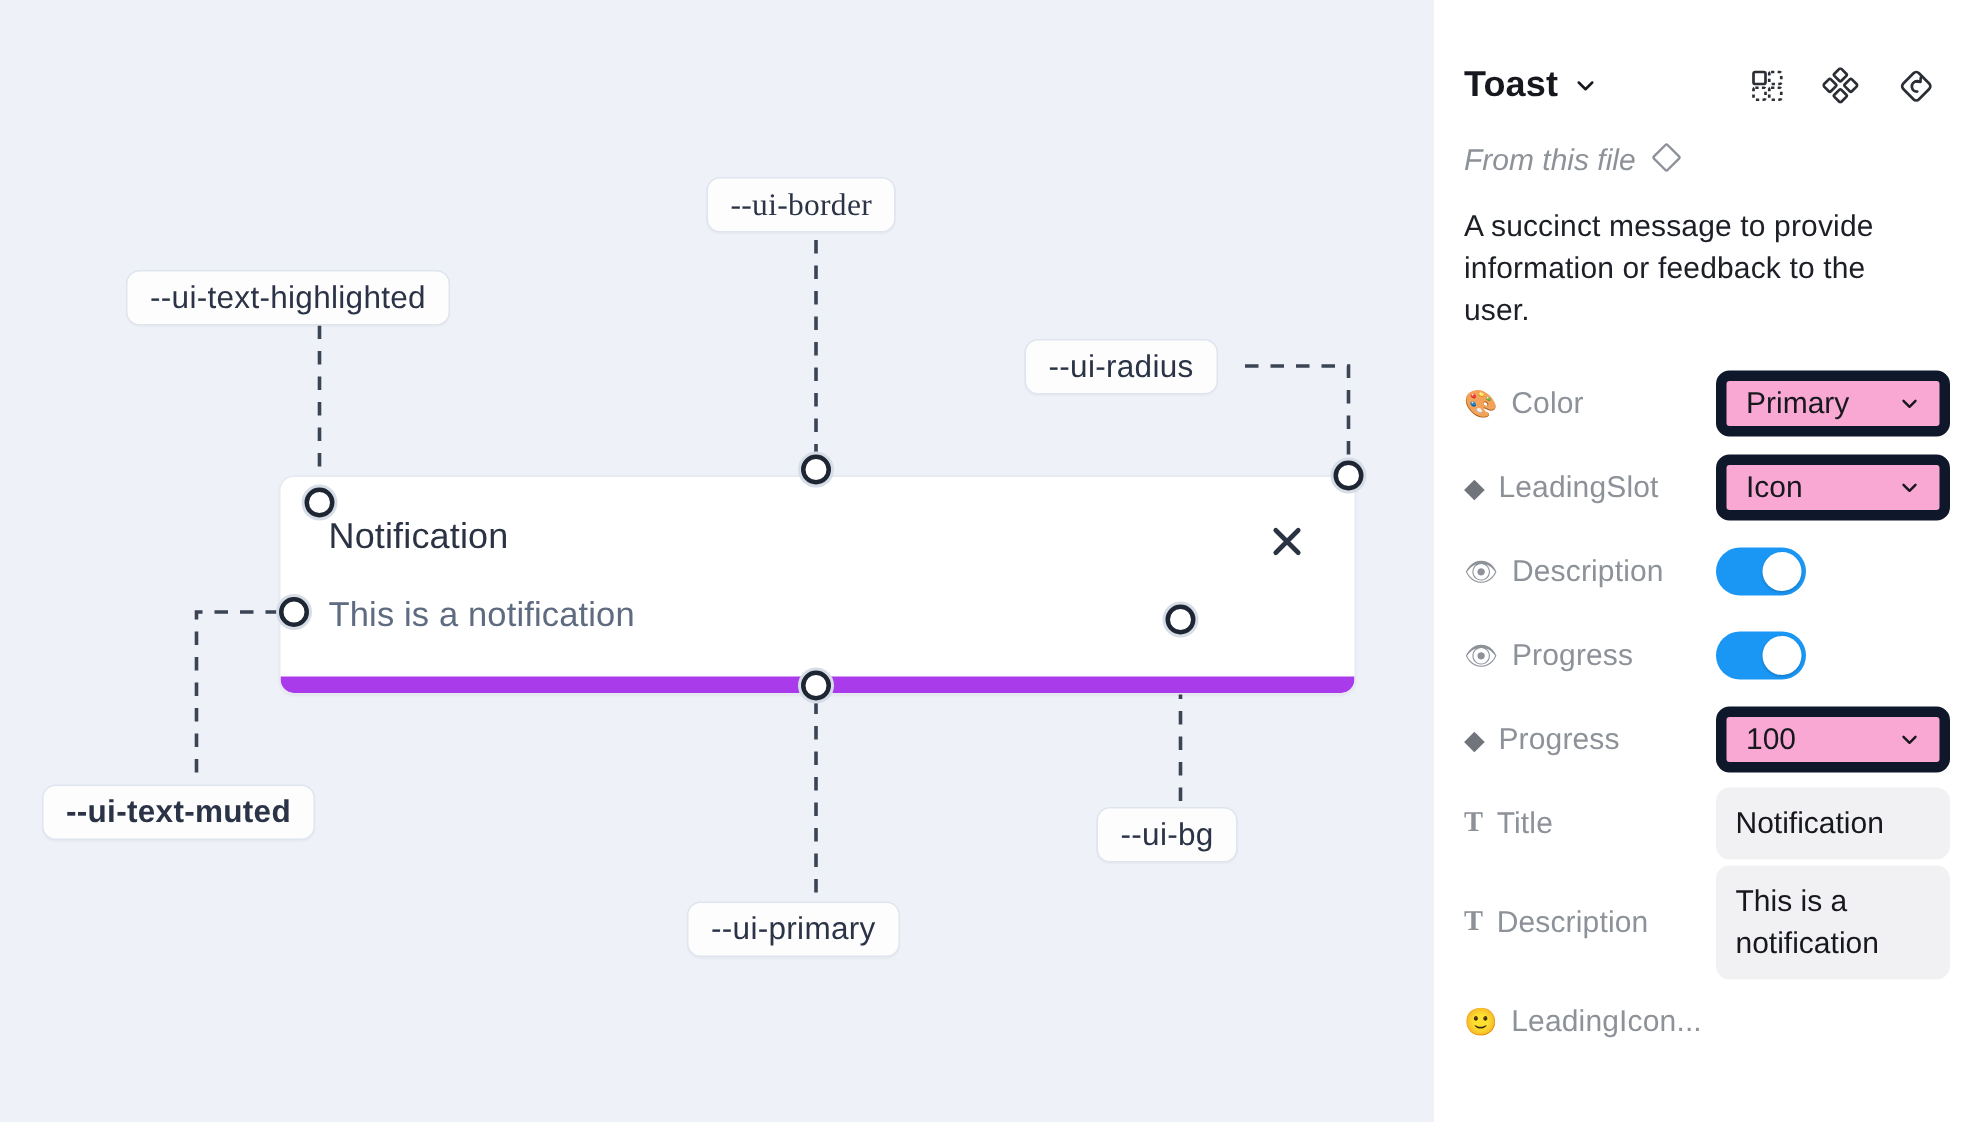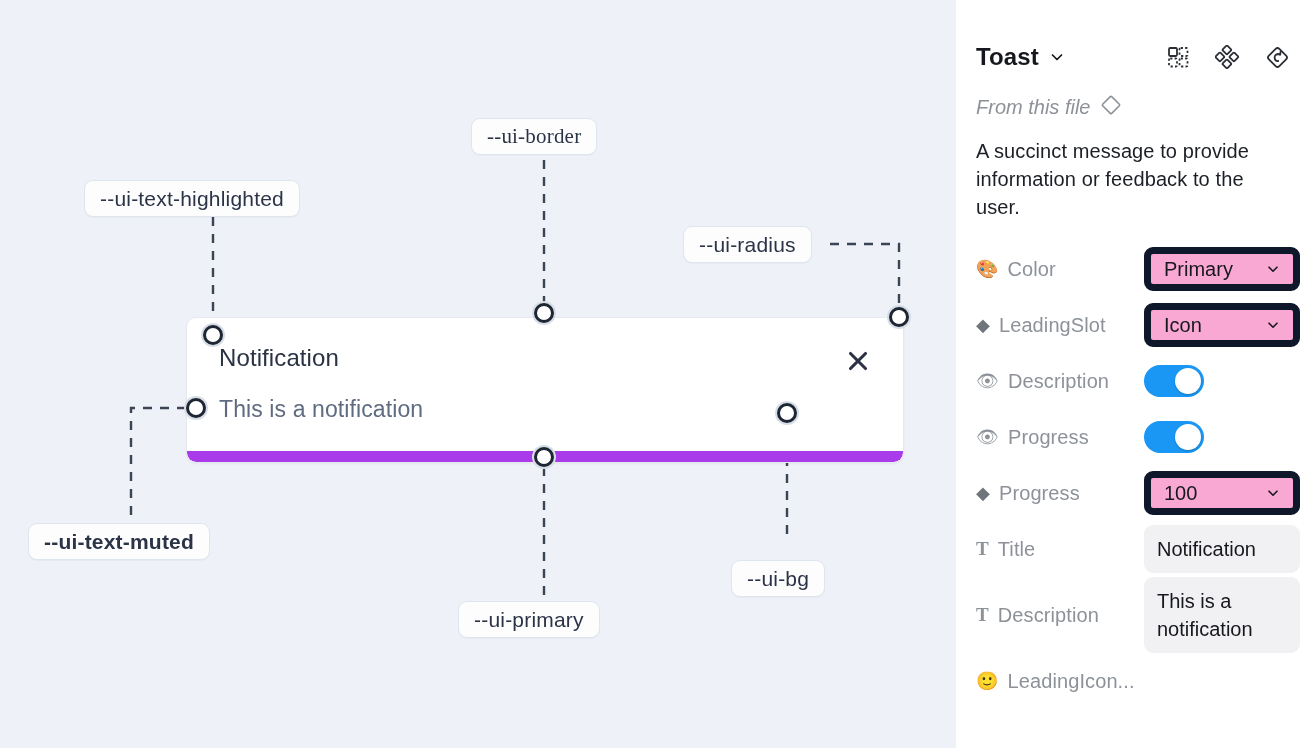--- a/index.html
+++ b/index.html
@@ -212,21 +212,21 @@
         </svg>
       </div>
       <div class="toast-progress"></div>
     </div>
 
     <div class="pill" style="left:84px;  top:180px;">--ui-text-highlighted</div>
     <div class="pill" style="left:471px; top:118px;font-family:Liberation Serif, serif;">--ui-border</div>
     <div class="pill" style="left:683px; top:226px;">--ui-radius</div>
     <div class="pill" style="left:28px;  top:523px;font-weight:bold;">--ui-text-muted</div>
     <div class="pill" style="left:458px; top:601px;">--ui-primary</div>
-    <div class="pill" style="left:731px; top:560px;">--ui-bg</div>
+    <div class="pill" style="left:731px; top:538px;">--ui-bg</div>
 
     <div class="node" style="left:213px; top:335px;"></div>
     <div class="node" style="left:544px; top:313px;"></div>
     <div class="node" style="left:899px; top:317px;"></div>
     <div class="node" style="left:196px; top:408px;"></div>
     <div class="node" style="left:544px; top:457px;"></div>
     <div class="node" style="left:787px; top:413px;"></div>
   </div>
 
   <div class="panel">

